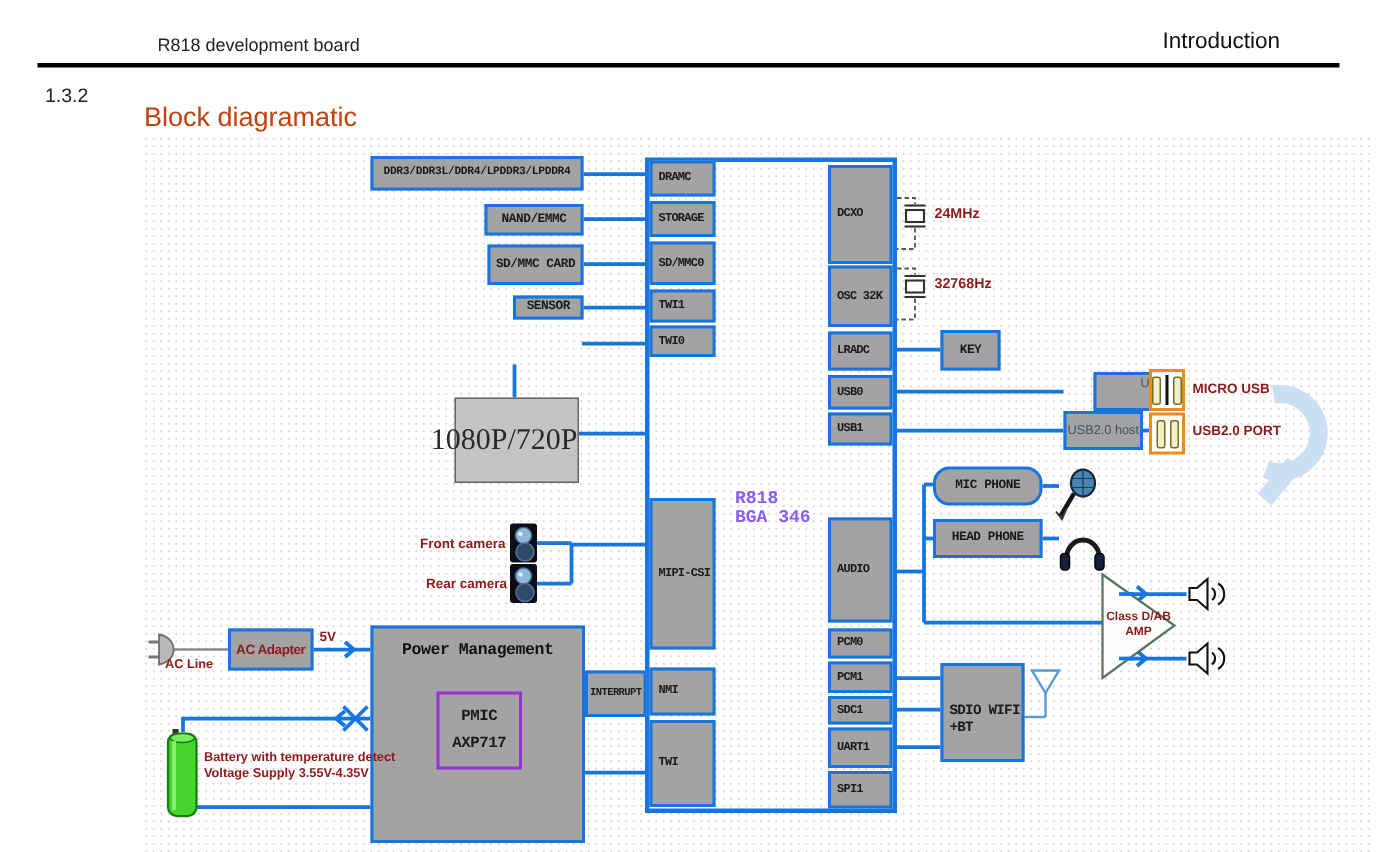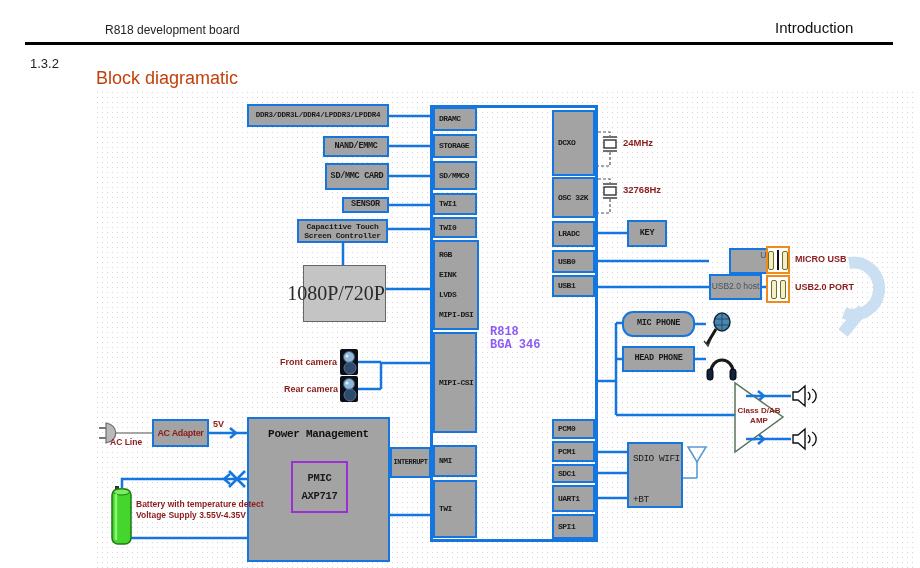--- a/index.html
+++ b/index.html
@@ -38,22 +38,22 @@
   .redlabel{position:absolute;z-index:3;font-weight:700;color:var(--red);font-size:9px;white-space:nowrap;}
   .sansbox{font-family:"Liberation Sans",sans-serif;font-weight:400;color:#46525c;font-size:8.5px;letter-spacing:0;}
   .graybox{background:#c4c4c4;border:1.5px solid #666;font-family:"Liberation Serif",serif;
            font-weight:400;font-size:20px;color:#2a2a2a;letter-spacing:0;}
   .conn{border:2.5px solid var(--orange);background:#fff;display:flex;align-items:center;
         justify-content:center;gap:3px;z-index:2;position:absolute;box-sizing:border-box;}
   .usbbar{width:4px;height:17px;background:#f5eecb;border:1.5px solid #6f6f1d;border-radius:2px;}
   .usbline{width:2px;height:20px;background:#111;}
   .pm-title{margin-top:9px;font-family:"Liberation Mono",monospace;font-weight:700;font-size:11px;color:#111;}
   .pmic{flex-direction:column;gap:6px;border-color:var(--purple);font-size:10.5px;font-weight:700;}
-  .sdio{align-items:flex-start;justify-content:space-between;padding:10px 0 0 4px;text-align:left;
-        font-size:9.5px;font-weight:400;letter-spacing:-0.5px;}
+  .sdio{align-items:flex-start;justify-content:center;padding:10px 0 0 4px;text-align:left;
+        font-size:9.5px;font-weight:700;letter-spacing:-0.5px;}
   .camtile{position:absolute;z-index:2;width:18px;height:26px;background:#0d0d15;border-radius:2px;
            overflow:hidden;}
   .batt-label{line-height:11px;font-size:8.5px;}
   .amp-label{position:absolute;z-index:3;font-weight:700;color:var(--red);font-size:8px;
              width:46px;text-align:center;}
 </style>
 </head>
 <body>
 
 <div class="page">
@@ -190,24 +190,20 @@
     </div>
   <div class="bbox" style="left:323px;top:136px;width:66px;height:21px;">
       <span>NAND/EMMC</span>
     </div>
   <div class="bbox" style="left:325px;top:163px;width:64px;height:27px;">
       <span>SD/MMC CARD</span>
     </div>
   <div class="bbox" style="left:342px;top:197px;width:47px;height:16px;">
       <span>SENSOR</span>
     </div>
-  <div class="bbox" style="left:297px;top:219px;width:91px;height:24px;flex-direction:column;font-size:8px;">
-    <span>Capacitive Touch</span>
-    <span>Screen Controller</span>
-  </div>
   <div class="bbox graybox" style="left:303px;top:265px;width:83px;height:57px;justify-content:flex-end;">
       <span>1080P/720P</span>
     </div>
 
   <span class="redlabel" style="left:280px;top:357px;width:56px;text-align:right;">Front camera</span>
   <div class="camtile" style="left:340px;top:349px;">
     <svg width="18" height="26">
         <circle cx="9" cy="8" r="5.5" fill="#8fb8d8" stroke="#3a5a7a"></circle>
         <circle cx="10" cy="19" r="6" fill="#2f4a6b" stroke="#55709a"></circle>
         <circle cx="7" cy="7" r="1.5" fill="#dfeefb"></circle>
@@ -233,26 +229,20 @@
     </div>
   <div class="bbox port" style="left:433px;top:161px;width:44px;height:29px;">
       <span>SD/MMC0</span>
     </div>
   <div class="bbox port" style="left:433px;top:193px;width:44px;height:22px;">
       <span>TWI1</span>
     </div>
   <div class="bbox port" style="left:433px;top:217px;width:44px;height:21px;">
       <span>TWI0</span>
     </div>
-  <div class="bbox port grp" style="left:433px;top:240px;width:46px;height:90px;">
-    <span>RGB</span>
-    <span>EINK</span>
-    <span>LVDS</span>
-    <span>MIPI-DSI</span>
-  </div>
   <div class="bbox port" style="left:433px;top:332px;width:44px;height:101px;">
       <span>MIPI-CSI</span>
     </div>
   <div class="bbox port" style="left:433px;top:445px;width:44px;height:32px;">
       <span>NMI</span>
     </div>
   <div class="bbox port" style="left:433px;top:480px;width:44px;height:58px;">
       <span>TWI</span>
     </div>
 
@@ -263,20 +253,23 @@
       <span>OSC 32K</span>
     </div>
   <div class="bbox port" style="left:552px;top:221px;width:43px;height:26px;">
       <span>LRADC</span>
     </div>
   <div class="bbox port" style="left:552px;top:250px;width:43px;height:23px;">
       <span>USB0</span>
     </div>
   <div class="bbox port" style="left:552px;top:275px;width:43px;height:22px;">
       <span>USB1</span>
+    </div>
+  <div class="bbox port" style="left:552px;top:345px;width:43px;height:70px;">
+      <span>AUDIO</span>
     </div>
   <div class="bbox port" style="left:552px;top:419px;width:43px;height:20px;">
       <span>PCM0</span>
     </div>
   <div class="bbox port" style="left:552px;top:441px;width:43px;height:21px;">
       <span>PCM1</span>
     </div>
   <div class="bbox port" style="left:552px;top:464px;width:43px;height:19px;">
       <span>SDC1</span>
     </div>

